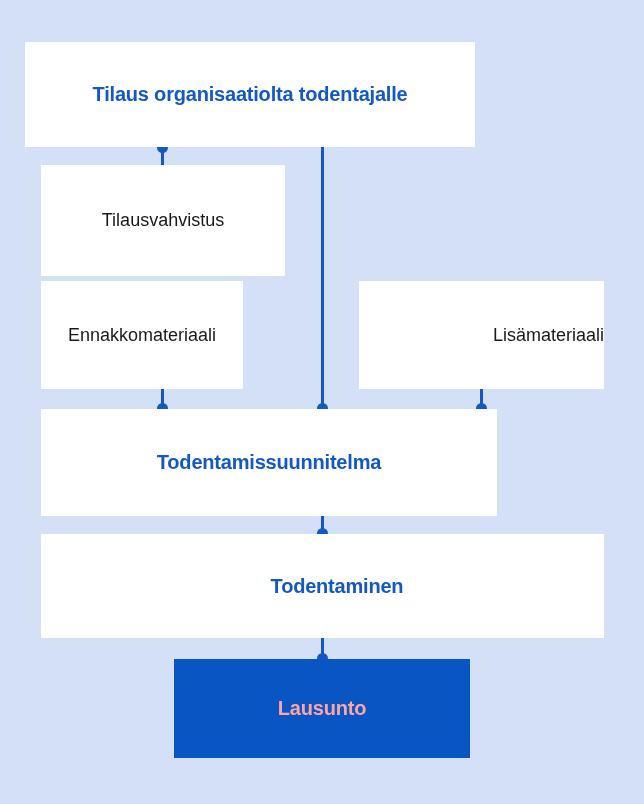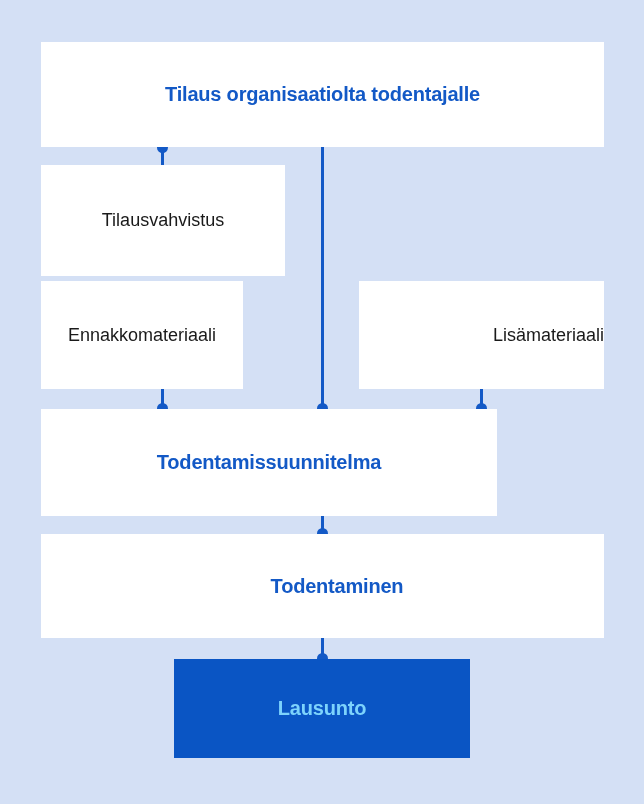--- a/index.html
+++ b/index.html
@@ -50,21 +50,21 @@
     color: #1a1a1a;
     font-weight: normal;
     font-size: 18px;
   }
 
   
   .node.accent {
     background: #0a55c4;
   }
   .node.accent .node-label {
-    color: #7dd3fc;
+    color: #fca5a5;
     font-weight: bold;
     font-size: 20px;
     letter-spacing: -0.2px;
   }
 
   
   .connector {
     position: absolute;
   }
   .connector .line {
@@ -79,21 +79,21 @@
     width: 11px;
     height: 11px;
     border-radius: 50%;
     background: #1359c6;
     left: -4px;
   }
   .dot.dot-bottom { bottom: -5px; }
   .dot.dot-top { top: -5px; }
 
   
-  #n-tilaus        { left: 41px;  top: 42px;  width: 563px; height: 105px; }
+  #n-tilaus        { left: 25px;  top: 42px;  width: 450px; height: 105px; }
   #n-tilausvahv    { left: 41px;  top: 165px; width: 244px; height: 111px; align-items: center; }
   #n-ennakko       { left: 41px;  top: 281px; width: 202px; height: 108px; }
   #n-lisa          { left: 359px; top: 281px; width: 245px; height: 108px; justify-content: flex-end; }
   #n-suunnitelma   { left: 41px;  top: 409px; width: 456px; height: 107px; }
   #n-todentaminen  { left: 41px;  top: 534px; width: 563px; height: 104px; padding-left: 29px; }
   #n-lausunto      { left: 174px; top: 659px; width: 296px; height: 99px;  }
 
   
   #c-tilaus-tilausvahv { left: 161px; top: 147px; height: 18px; }
   #c-tilaus-tilausvahv .line { height: 18px; }

